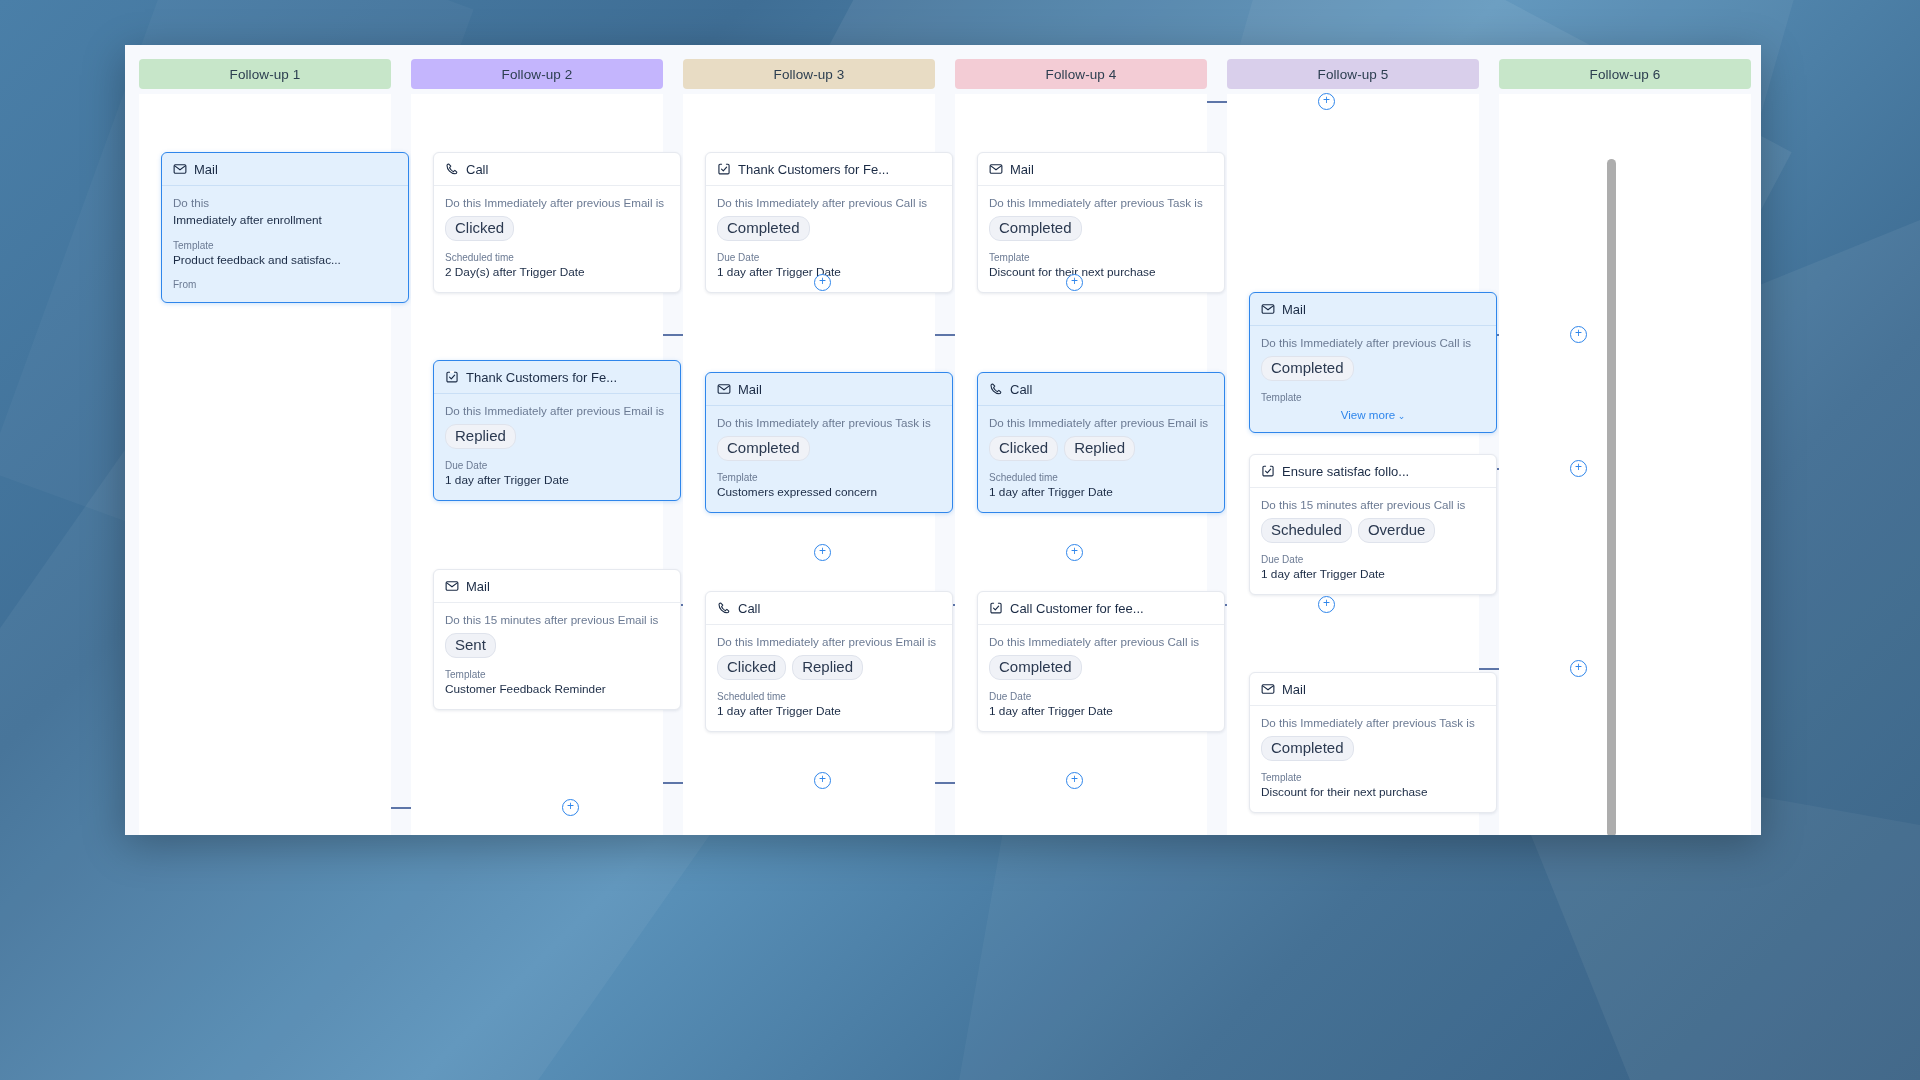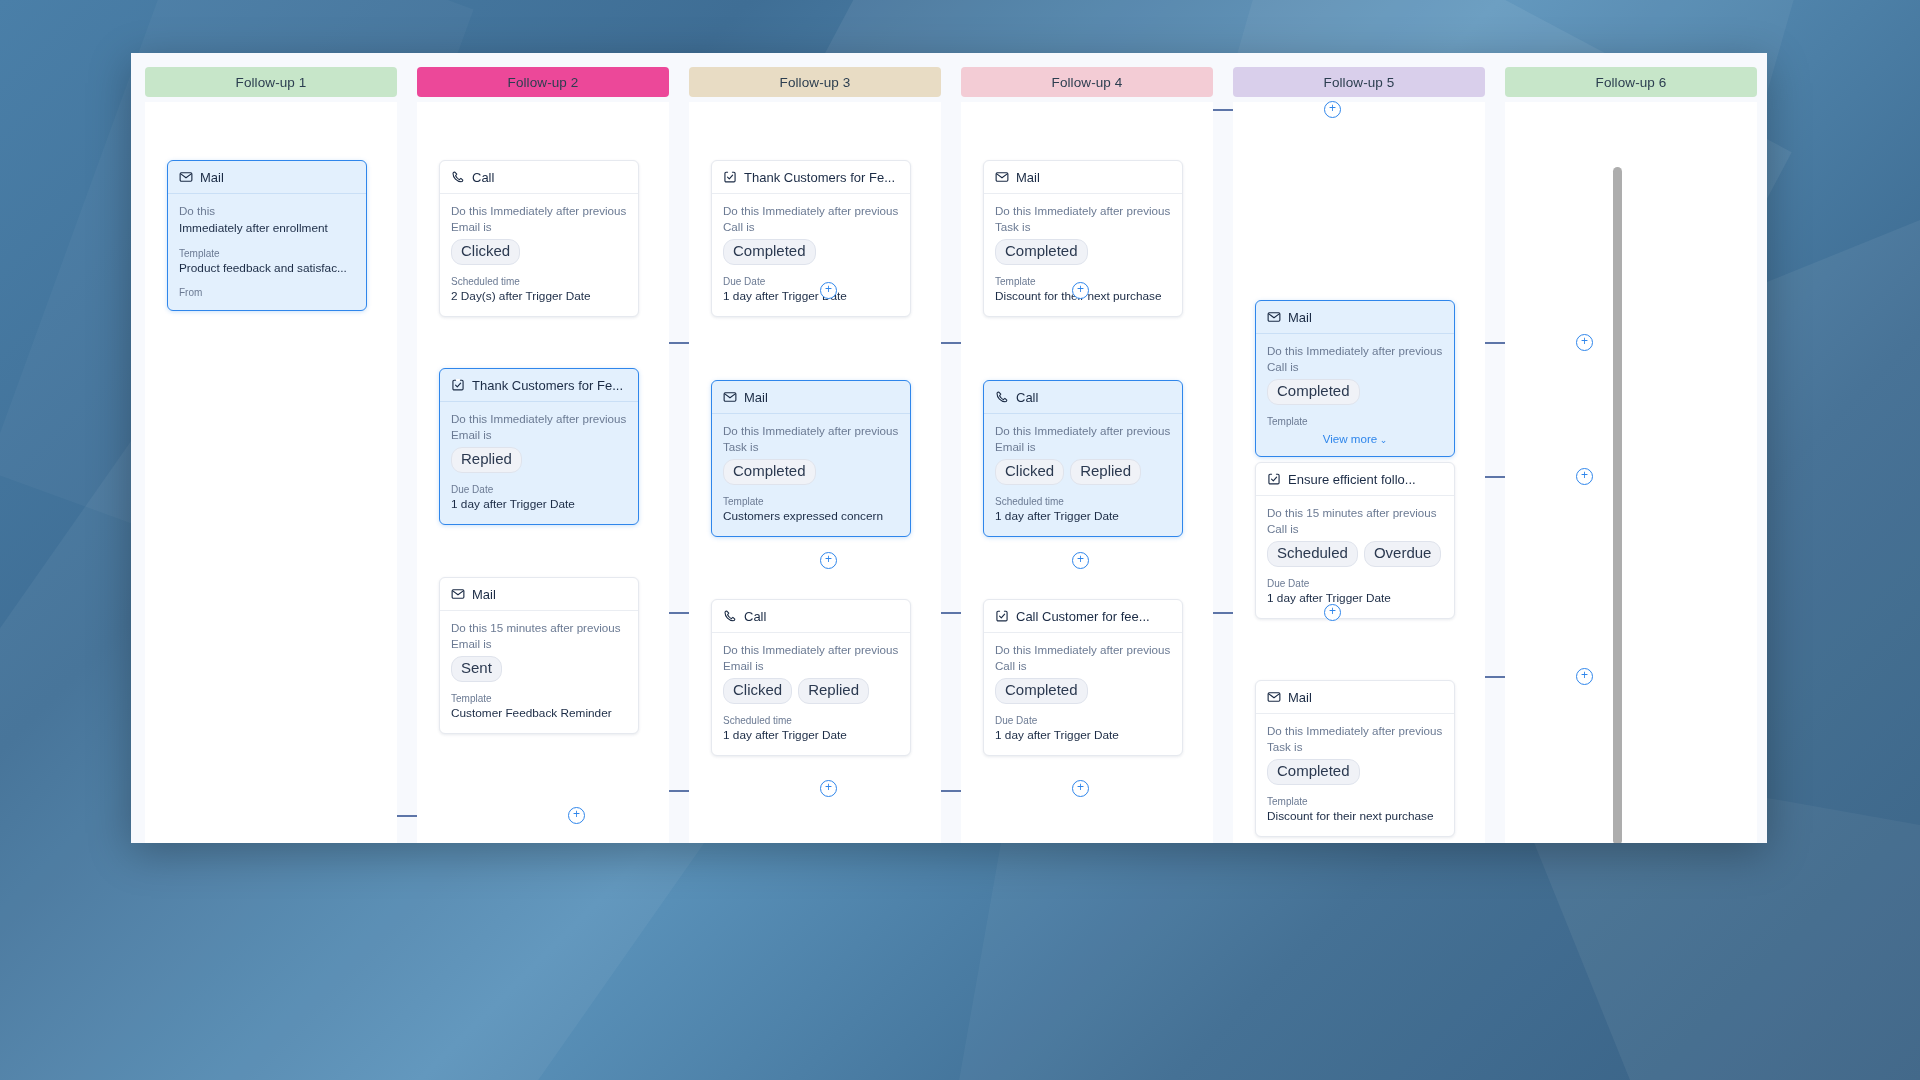--- a/index.html
+++ b/index.html
@@ -21,26 +21,25 @@
         background: rgba(255,255,255,0.05); transform: rotate(35deg); }
   .s4 { top: 300px; left: 1500px; width: 600px; height: 800px;
         background: rgba(255,255,255,0.06); transform: rotate(-22deg); }
   .s5 { top: 760px; left: 980px; width: 1100px; height: 500px;
         background: rgba(255,255,255,0.045); transform: rotate(10deg); }
   .s6 { top: -60px; left: 80px; width: 300px; height: 600px;
         background: rgba(255,255,255,0.035); transform: rotate(20deg); }
 
   
   #app-window {
-    position: absolute; left: 131px; top: 45px;
+    position: absolute; left: 125px; top: 45px;
     width: 1636px; height: 790px;
     background: #f7f9fd;
     box-shadow: 0 10px 40px rgba(0,0,0,0.28);
     overflow: hidden;
-    margin-top: 8px;
   }
   #board {
     position: relative; width: 100%; height: 100%;
     display: flex; padding: 14px 0 0 14px; gap: 0;
   }
   .column {
     position: relative; width: 252px; flex: 0 0 252px;
     margin-right: 20px;
     height: 100%;
   }
@@ -51,21 +50,21 @@
     letter-spacing: .1px;
   }
   .col-body {
     position: relative;
     background: #ffffff;
     height: 744px;
     margin-top: 5px;
   }
   
   .card {
-    position: absolute; left: 22px; width: 200px;
+    position: absolute; left: 22px; width: 248px;
     background: #ffffff;
     border: 1px solid #e6e9ef;
     border-radius: 6px;
     box-shadow: 0 1px 3px rgba(30,50,90,0.10);
     overflow: hidden;
   }
   .card.selected {
     background: #e3f0fd;
     border: 1.6px solid #2f86eb;
     box-shadow: 0 1px 4px rgba(47,134,235,0.25);
@@ -219,21 +218,21 @@
             <div class="fld">
               <div class="fld-label">From</div>
             </div>
           </div>
         </div>
 
       </div>
     </div>
 
     <div class="column">
-      <div class="col-header" style="background:#ec4899">
+      <div class="col-header" style="background:#c4b5fd">
         <span>Follow-up 2</span>
       </div>
       <div class="col-body">
 
         <div class="card" style="top:58px">
           <div class="card-head">
             <span class="ic">
                 <svg viewBox="0 0 16 16">
                   <path d="M4.1,2.2 C3.2,2.2 2.3,3.1 2.3,4.1 C2.3,8.8 6.6,13.4 11.5,13.4 C12.6,13.4 13.5,12.5 13.5,11.6 L11.3,9.6 L9.4,11 C8,10.2 6,8.2 5.2,6.6 L6.6,4.7 z" fill="none" stroke="#1b2b45" stroke-width="1.25" stroke-linejoin="round"></path>
                 </svg>
@@ -484,21 +483,21 @@
 
         <div class="card" style="top:360px">
           <div class="card-head">
             <span class="ic">
                 <svg viewBox="0 0 16 16">
                   <rect x="2.2" y="2.6" width="11.6" height="11" rx="1.3" fill="none" stroke="#1b2b45" stroke-width="1.3"></rect>
                   <path d="M5.2,8.2 L7.2,10.2 L11,5.8" fill="none" stroke="#1b2b45" stroke-width="1.3" stroke-linecap="round" stroke-linejoin="round"></path>
                   <rect x="5.6" y="1.2" width="4.8" height="2.1" rx="0.6" fill="#fff" stroke="none"></rect>
                 </svg>
               </span>
-            <span class="ttl">Ensure efficient follo...</span>
+            <span class="ttl">Ensure satisfac follo...</span>
           </div>
           <div class="card-body">
             <div class="cond">Do this 15 minutes after previous Call is</div>
             <div class="chips">
               <span class="chip">Scheduled</span>
               <span class="chip">Overdue</span>
             </div>
             <div class="fld">
               <div class="fld-label">Due Date</div>
               <div class="fld-value">1 day after Trigger Date</div>

